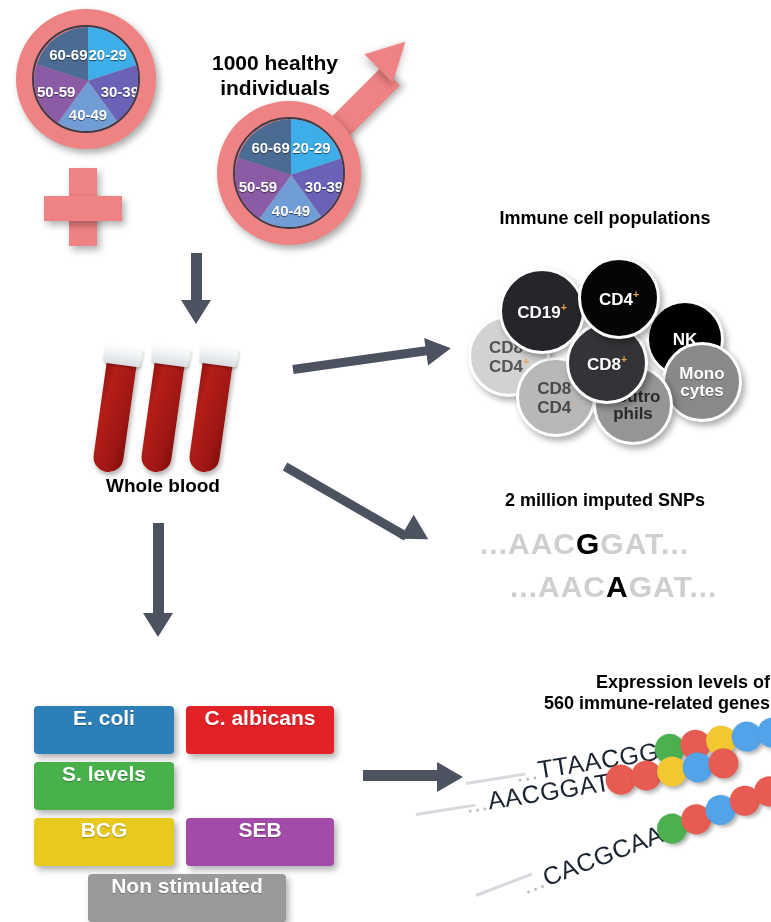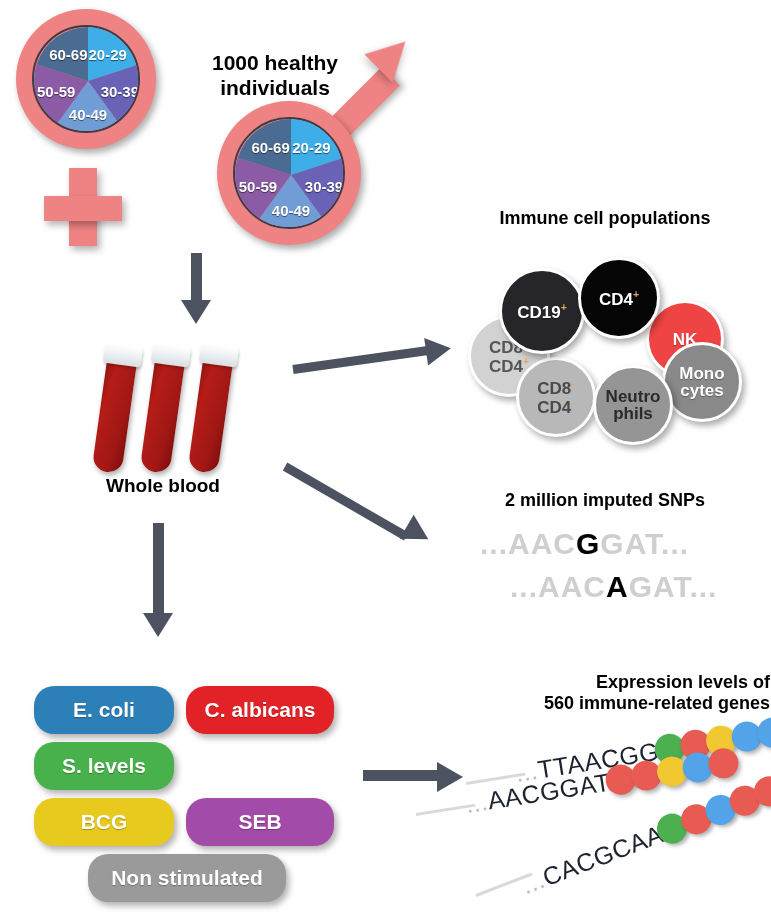--- a/index.html
+++ b/index.html
@@ -54,24 +54,24 @@
   .cell.light .txt{text-shadow:none;}
 
   
   .snp-row{position:absolute;font-family:"Liberation Sans","DejaVu Sans",sans-serif;
            font-size:30px;letter-spacing:1px;white-space:nowrap;
            color:#b7b7b7;font-weight:bold;}
   .snp-row .dots{color:#cfcfcf;}
   .snp-row b{color:#000;}
 
   
-  .stim{position:absolute;border-radius:20px;color:#fff;font-weight:bold;
-        display:flex;align-items:center;justify-content:center;
+  .stim{position:absolute;border-radius:4px;color:#fff;font-weight:bold;
+        display:flex;justify-content:center;
         box-shadow:3px 4px 6px rgba(0,0,0,.3);font-size:21px;
-        text-shadow:0 1px 1px rgba(0,0,0,.28);}
+        text-shadow:0 1px 1px rgba(0,0,0,.28);margin-top:20px;}
 
   
   .strand{position:absolute;transform-origin:0 50%;display:flex;align-items:center;}
   .strand .seq{font-size:25px;color:#1c2330;white-space:nowrap;
                letter-spacing:.5px;font-family:"Liberation Sans",sans-serif;}
   .strand .seq .lead{color:#b9bcc2;}
   .bead{width:30px;height:30px;border-radius:50%;margin-left:-4px;
         box-shadow:2px 3px 4px rgba(0,0,0,.3);}
   .strand-rule{position:absolute;height:3px;background:#d6d9de;transform-origin:0 50%;}
 </style>
@@ -160,22 +160,25 @@
   <div class="abs" id="cells-group" style="left:0;top:12px;width:771px;height:922px;pointer-events:none;">
       <div class="cell" style="left: 499px; top: 256px; width: 86px; height: 86px; background: rgb(38, 38, 42); color: rgb(255, 255, 255); font-size: 17px; z-index: 4; pointer-events: auto;">
         <div class="txt">CD19<span class="sup">+</span></div>
       </div>
       <div class="cell" style="left: 578px; top: 245px; width: 82px; height: 82px; background: rgb(5, 5, 5); color: rgb(255, 255, 255); font-size: 17px; z-index: 6; pointer-events: auto;">
         <div class="txt">CD4<span class="sup">+</span></div>
       </div>
       <div class="cell light" style="left: 468px; top: 303px; width: 82px; height: 82px; background: rgb(210, 210, 210); color: rgb(85, 85, 85); font-size: 17px; z-index: 3; pointer-events: auto;">
         <div class="txt">CD8<span class="sup">+</span><br>CD4<span class="sup">+</span></div>
       </div>
-      <div class="cell" style="left: 646px; top: 288px; width: 78px; height: 78px; background: #ef4444; color: rgb(255, 255, 255); font-size: 17px; z-index: 2; pointer-events: auto;">
+      <div class="cell" style="left: 646px; top: 288px; width: 78px; height: 78px; background: #000000; color: rgb(255, 255, 255); font-size: 17px; z-index: 2; pointer-events: auto;">
         <div class="txt">NK</div>
+      </div>
+      <div class="cell" style="left: 566px; top: 310px; width: 82px; height: 82px; background: rgb(52, 52, 56); color: rgb(255, 255, 255); font-size: 17px; z-index: 5; pointer-events: auto;">
+        <div class="txt">CD8<span class="sup">+</span></div>
       </div>
       <div class="cell light" style="left: 516px; top: 345px; width: 80px; height: 80px; background: rgb(184, 184, 184); color: rgb(74, 74, 74); font-size: 17px; z-index: 3; pointer-events: auto;">
         <div class="txt">CD8<span class="sup">-</span><br>CD4<span class="sup">-</span></div>
       </div>
       <div class="cell light" style="left: 593px; top: 353px; width: 80px; height: 80px; background: rgb(149, 149, 149); color: rgb(42, 42, 42); font-size: 17px; z-index: 4; pointer-events: auto;">
         <div class="txt">Neutro<br>phils</div>
       </div>
       <div class="cell" style="left: 662px; top: 330px; width: 80px; height: 80px; background: rgb(137, 137, 137); color: rgb(255, 255, 255); font-size: 17px; z-index: 3; pointer-events: auto;">
         <div class="txt">Mono<br>cytes</div>
       </div>

